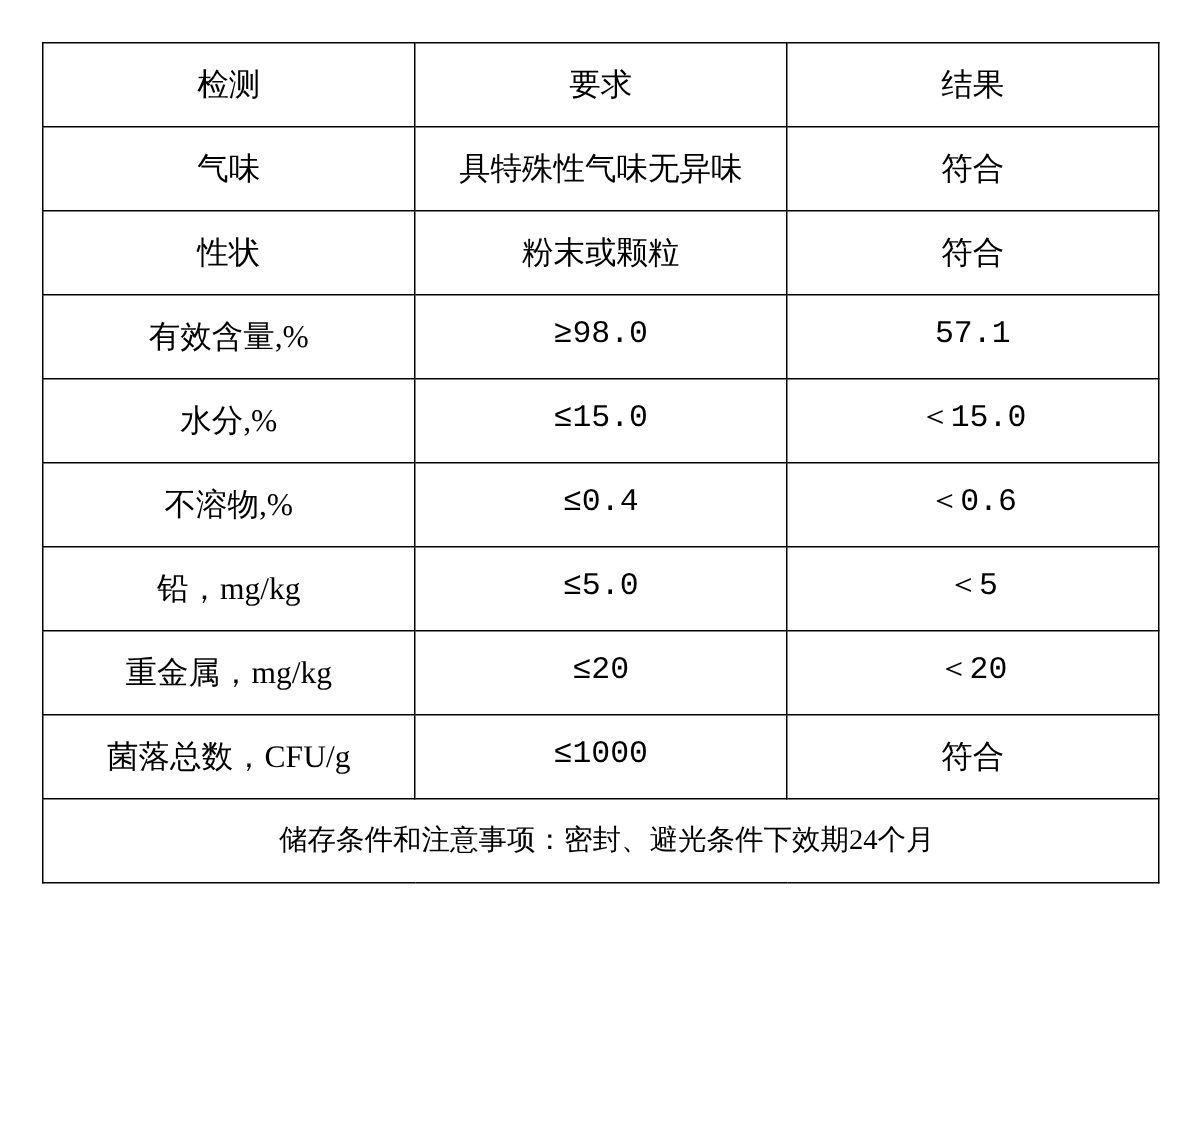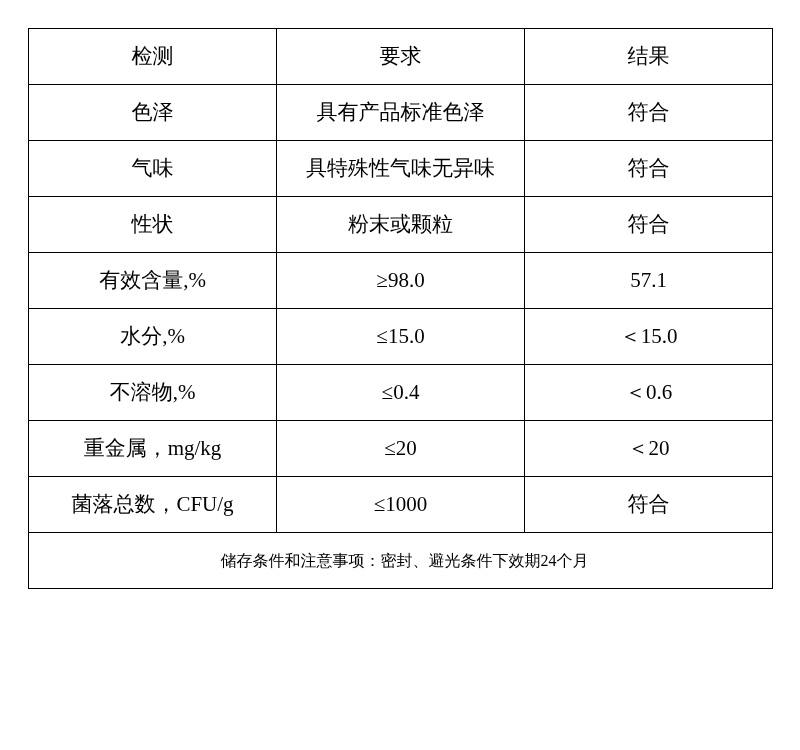--- a/index.html
+++ b/index.html
@@ -46,26 +46,26 @@
     white-space: nowrap;
   }
   .footer-row td {
     height: 42px;
     text-align: left;
     border: 1.5px solid #000000;
     border-top: 1.5px solid #000000;
   }
   .footer-text {
     display: block;
-    font-size: 16px;
+    font-size: 19px;
     padding-left: 8px;
     white-space: nowrap;
   }
   .num {
-    font-family: Liberation Serif, serif;
+    font-family: Liberation Mono, monospace;
   }
 </style>
 </head>
 <body>
 
 <div class="page">
   <table class="spec-table">
     <colgroup>
       <col class="c1">
         <col class="c2">
@@ -77,31 +77,20 @@
             <span class="cell-inner">检测</span>
           </td>
         <td>
             <span class="cell-inner">要求</span>
           </td>
         <td>
             <span class="cell-inner">结果</span>
           </td>
       </tr>
 
-      <tr>
-        <td>
-            <span class="cell-inner">色泽</span>
-          </td>
-        <td>
-            <span class="cell-inner">具有产品标准色泽</span>
-          </td>
-        <td>
-            <span class="cell-inner">符合</span>
-          </td>
-      </tr>
 
       <tr>
         <td>
             <span class="cell-inner">气味</span>
           </td>
         <td>
             <span class="cell-inner">具特殊性气味无异味</span>
           </td>
         <td>
             <span class="cell-inner">符合</span>
@@ -150,20 +139,31 @@
           </td>
         <td>
             <span class="cell-inner num">≤0.4</span>
           </td>
         <td>
             <span class="cell-inner num">＜0.6</span>
           </td>
       </tr>
 
 
+      <tr>
+        <td>
+            <span class="cell-inner">铅，mg/kg</span>
+          </td>
+        <td>
+            <span class="cell-inner num">≤5.0</span>
+          </td>
+        <td>
+            <span class="cell-inner num">＜5</span>
+          </td>
+      </tr>
 
       <tr>
         <td>
             <span class="cell-inner">重金属，mg/kg</span>
           </td>
         <td>
             <span class="cell-inner num">≤20</span>
           </td>
         <td>
             <span class="cell-inner num">＜20</span>

